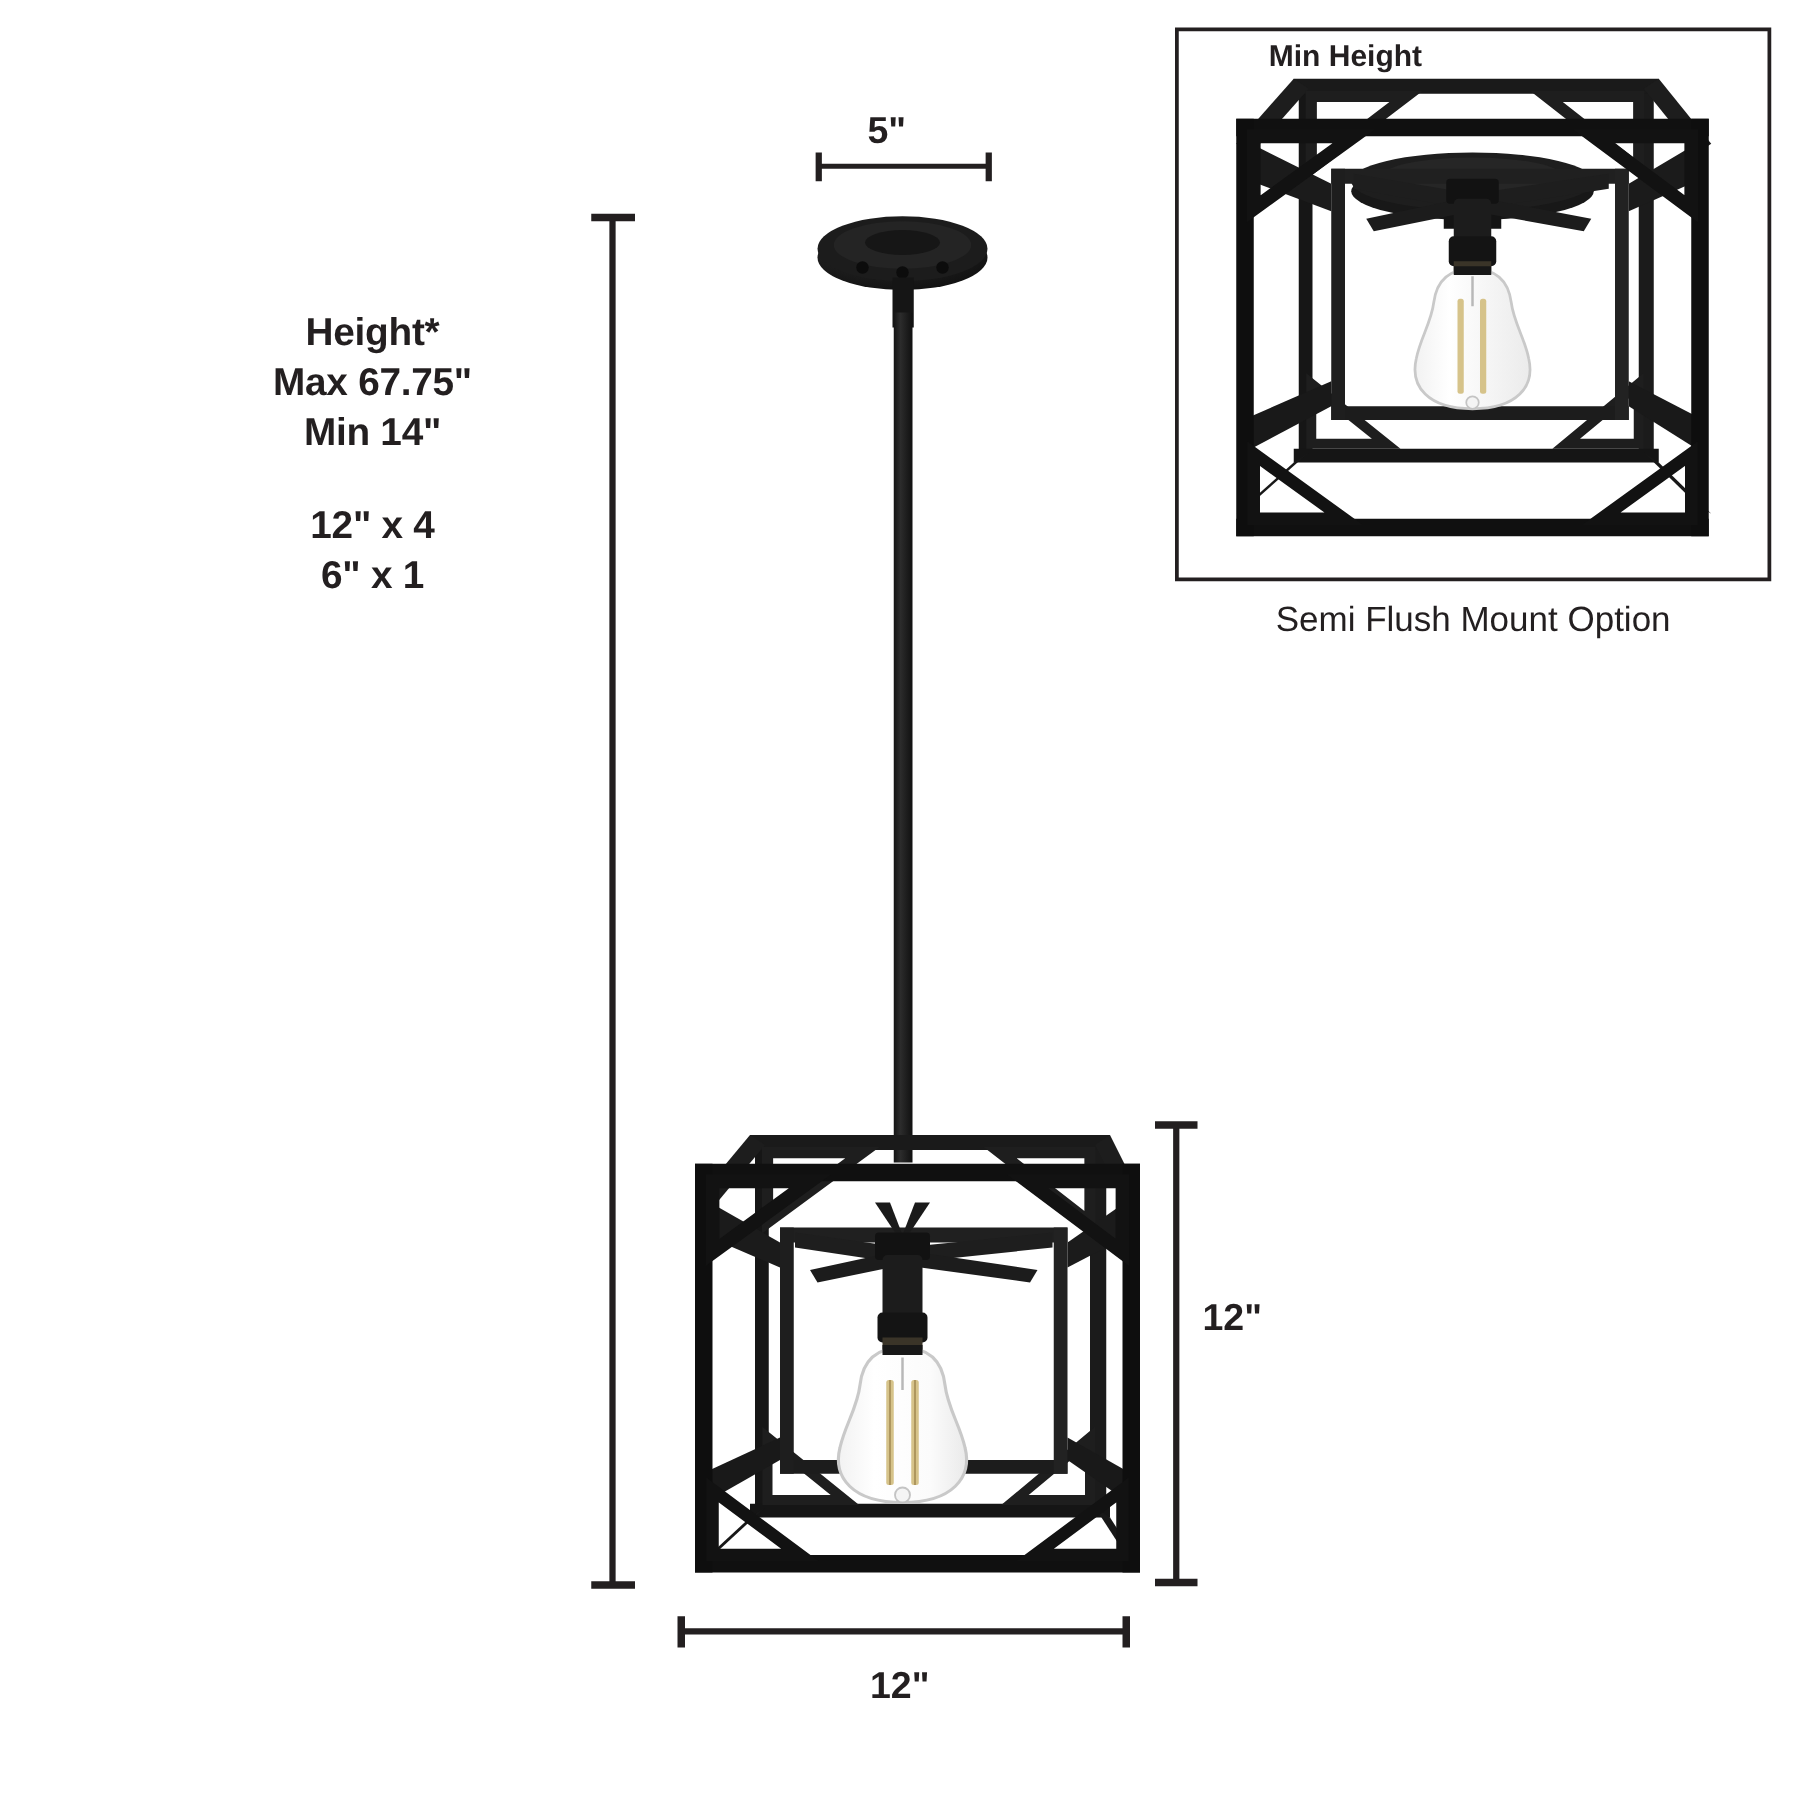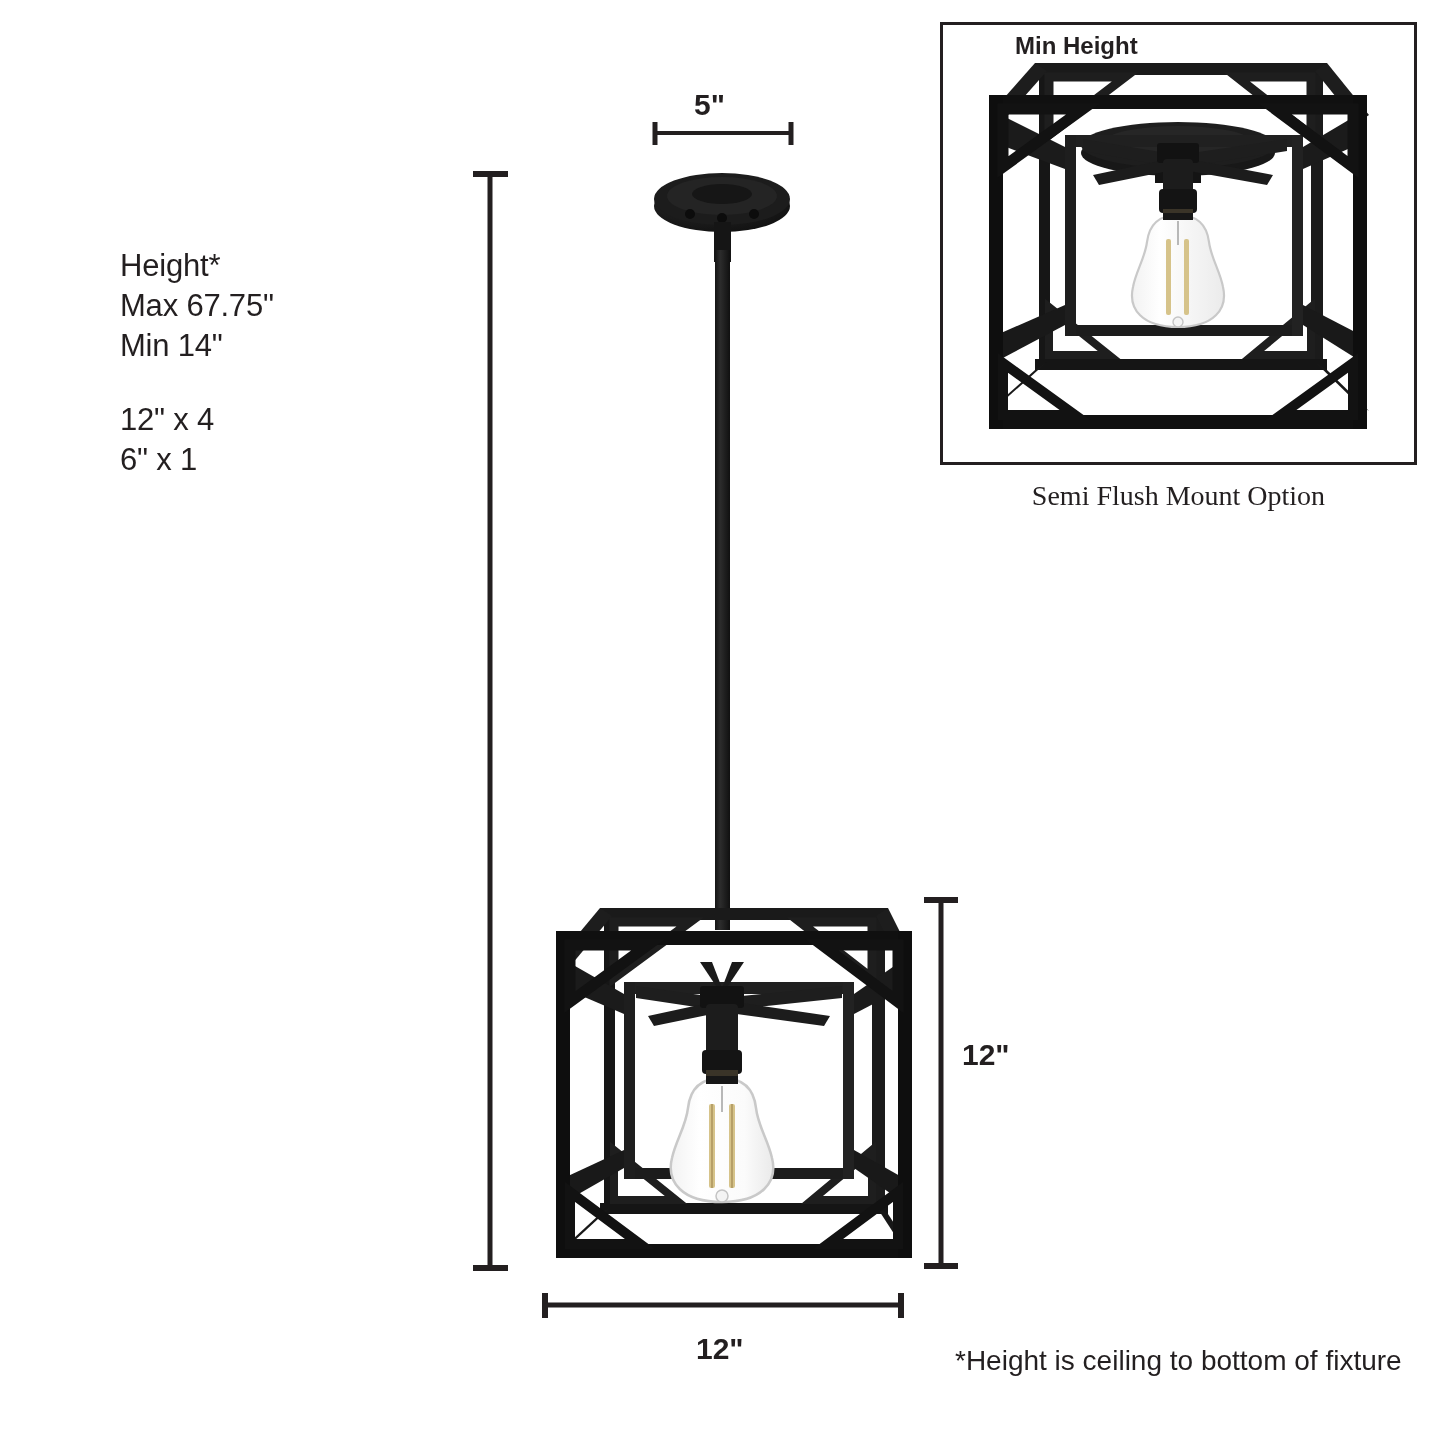--- a/index.html
+++ b/index.html
@@ -22,22 +22,22 @@
     position: absolute;
     inset: 0;
   }
 
   
   .spec-block {
     position: absolute;
     left: 120px;
     top: 246px;
     width: 356px;
-    text-align: left;
-    font-weight: normal;
+    text-align: center;
+    font-weight: bold;
     font-size: 31px;
     line-height: 40px;
     letter-spacing: -0.2px;
     color: #231f20;
   }
   .spec-line { display: block; white-space: pre; }
   .spec-gap { display: block; height: 34px; }
 
   .dim-label {
     position: absolute;
@@ -65,21 +65,20 @@
   .inset-caption {
     position: absolute;
     left: 940px;
     top: 480px;
     width: 477px;
     text-align: center;
     font-size: 28px;
     font-weight: normal;
     color: #231f20;
     white-space: nowrap;
-    font-family: Liberation Serif, serif;
   }
 
   .footnote {
     position: absolute;
     left: 955px;
     top: 1345px;
     font-size: 28px;
     font-weight: normal;
     color: #231f20;
     white-space: nowrap;
@@ -347,15 +346,14 @@
   <div class="dim-label" id="label-canopy-width">5"</div>
 
   <div class="dim-label" id="label-cage-height">12"</div>
 
   <div class="dim-label" id="label-cage-width">12"</div>
 
   <div class="inset-title">Min Height</div>
 
   <div class="inset-caption">Semi Flush Mount Option</div>
 
-  <div class="footnote">*Height is ceiling to bottom of fixture</div>
 
 </div>
 
 </body></html>

